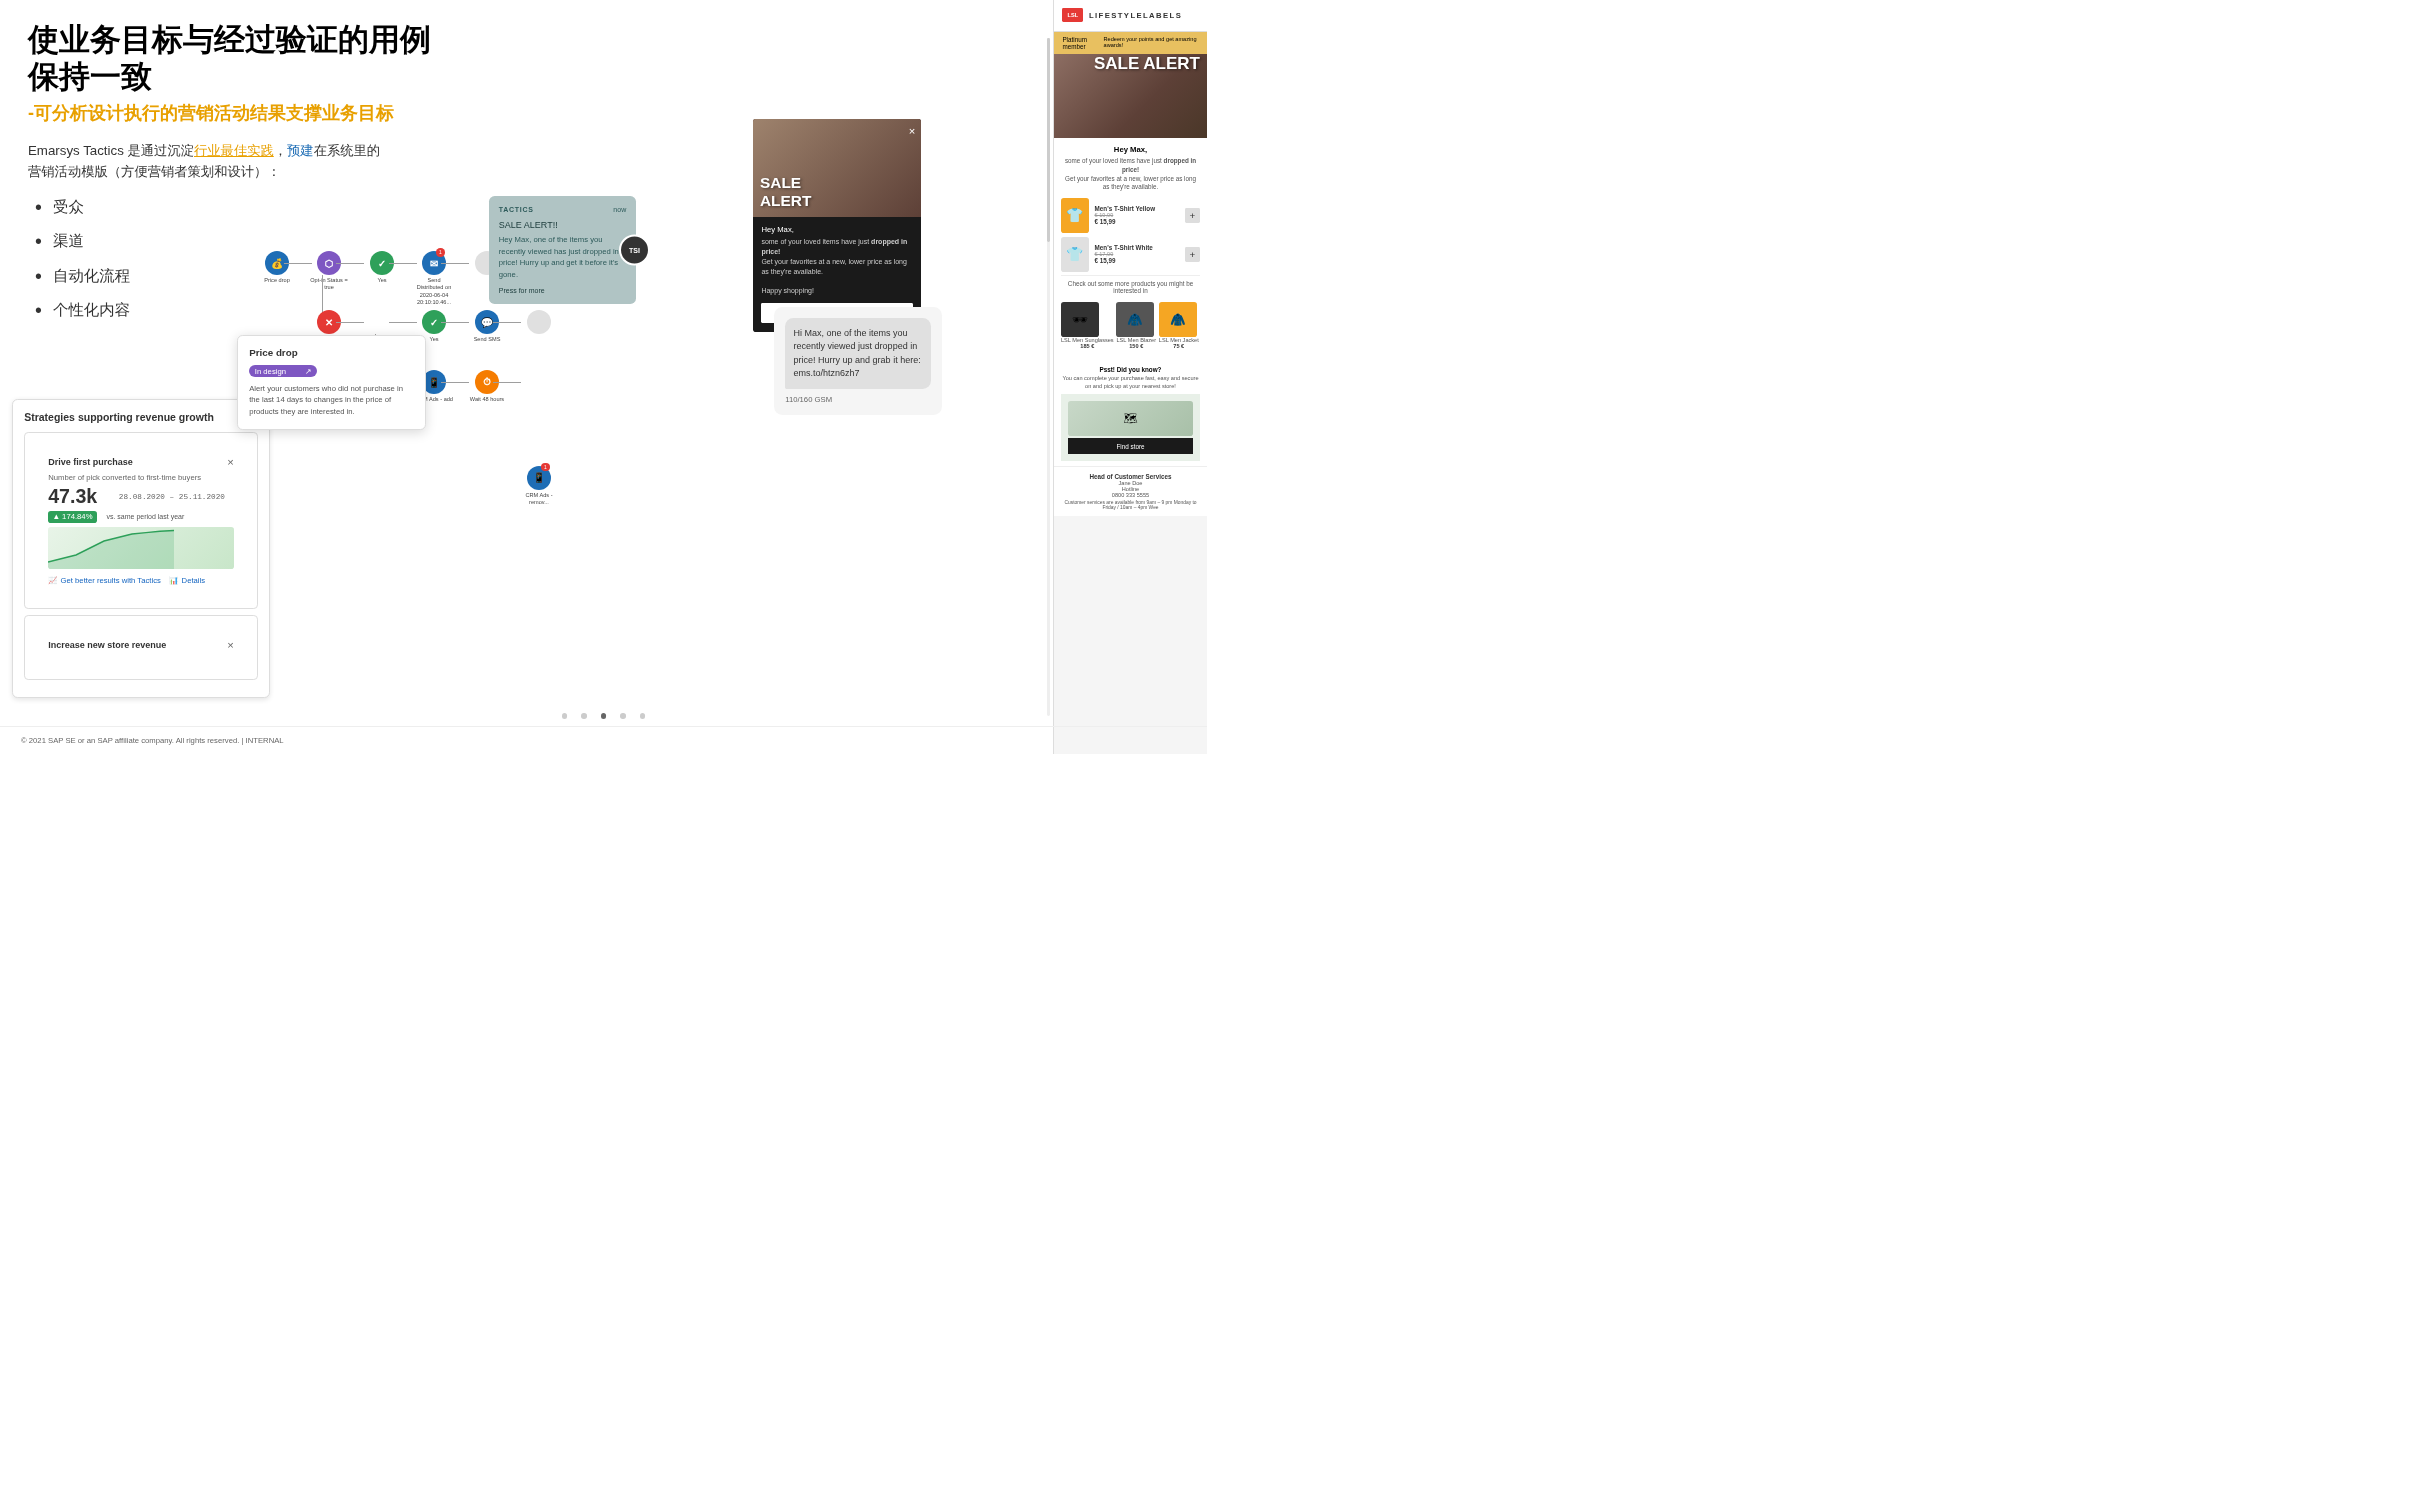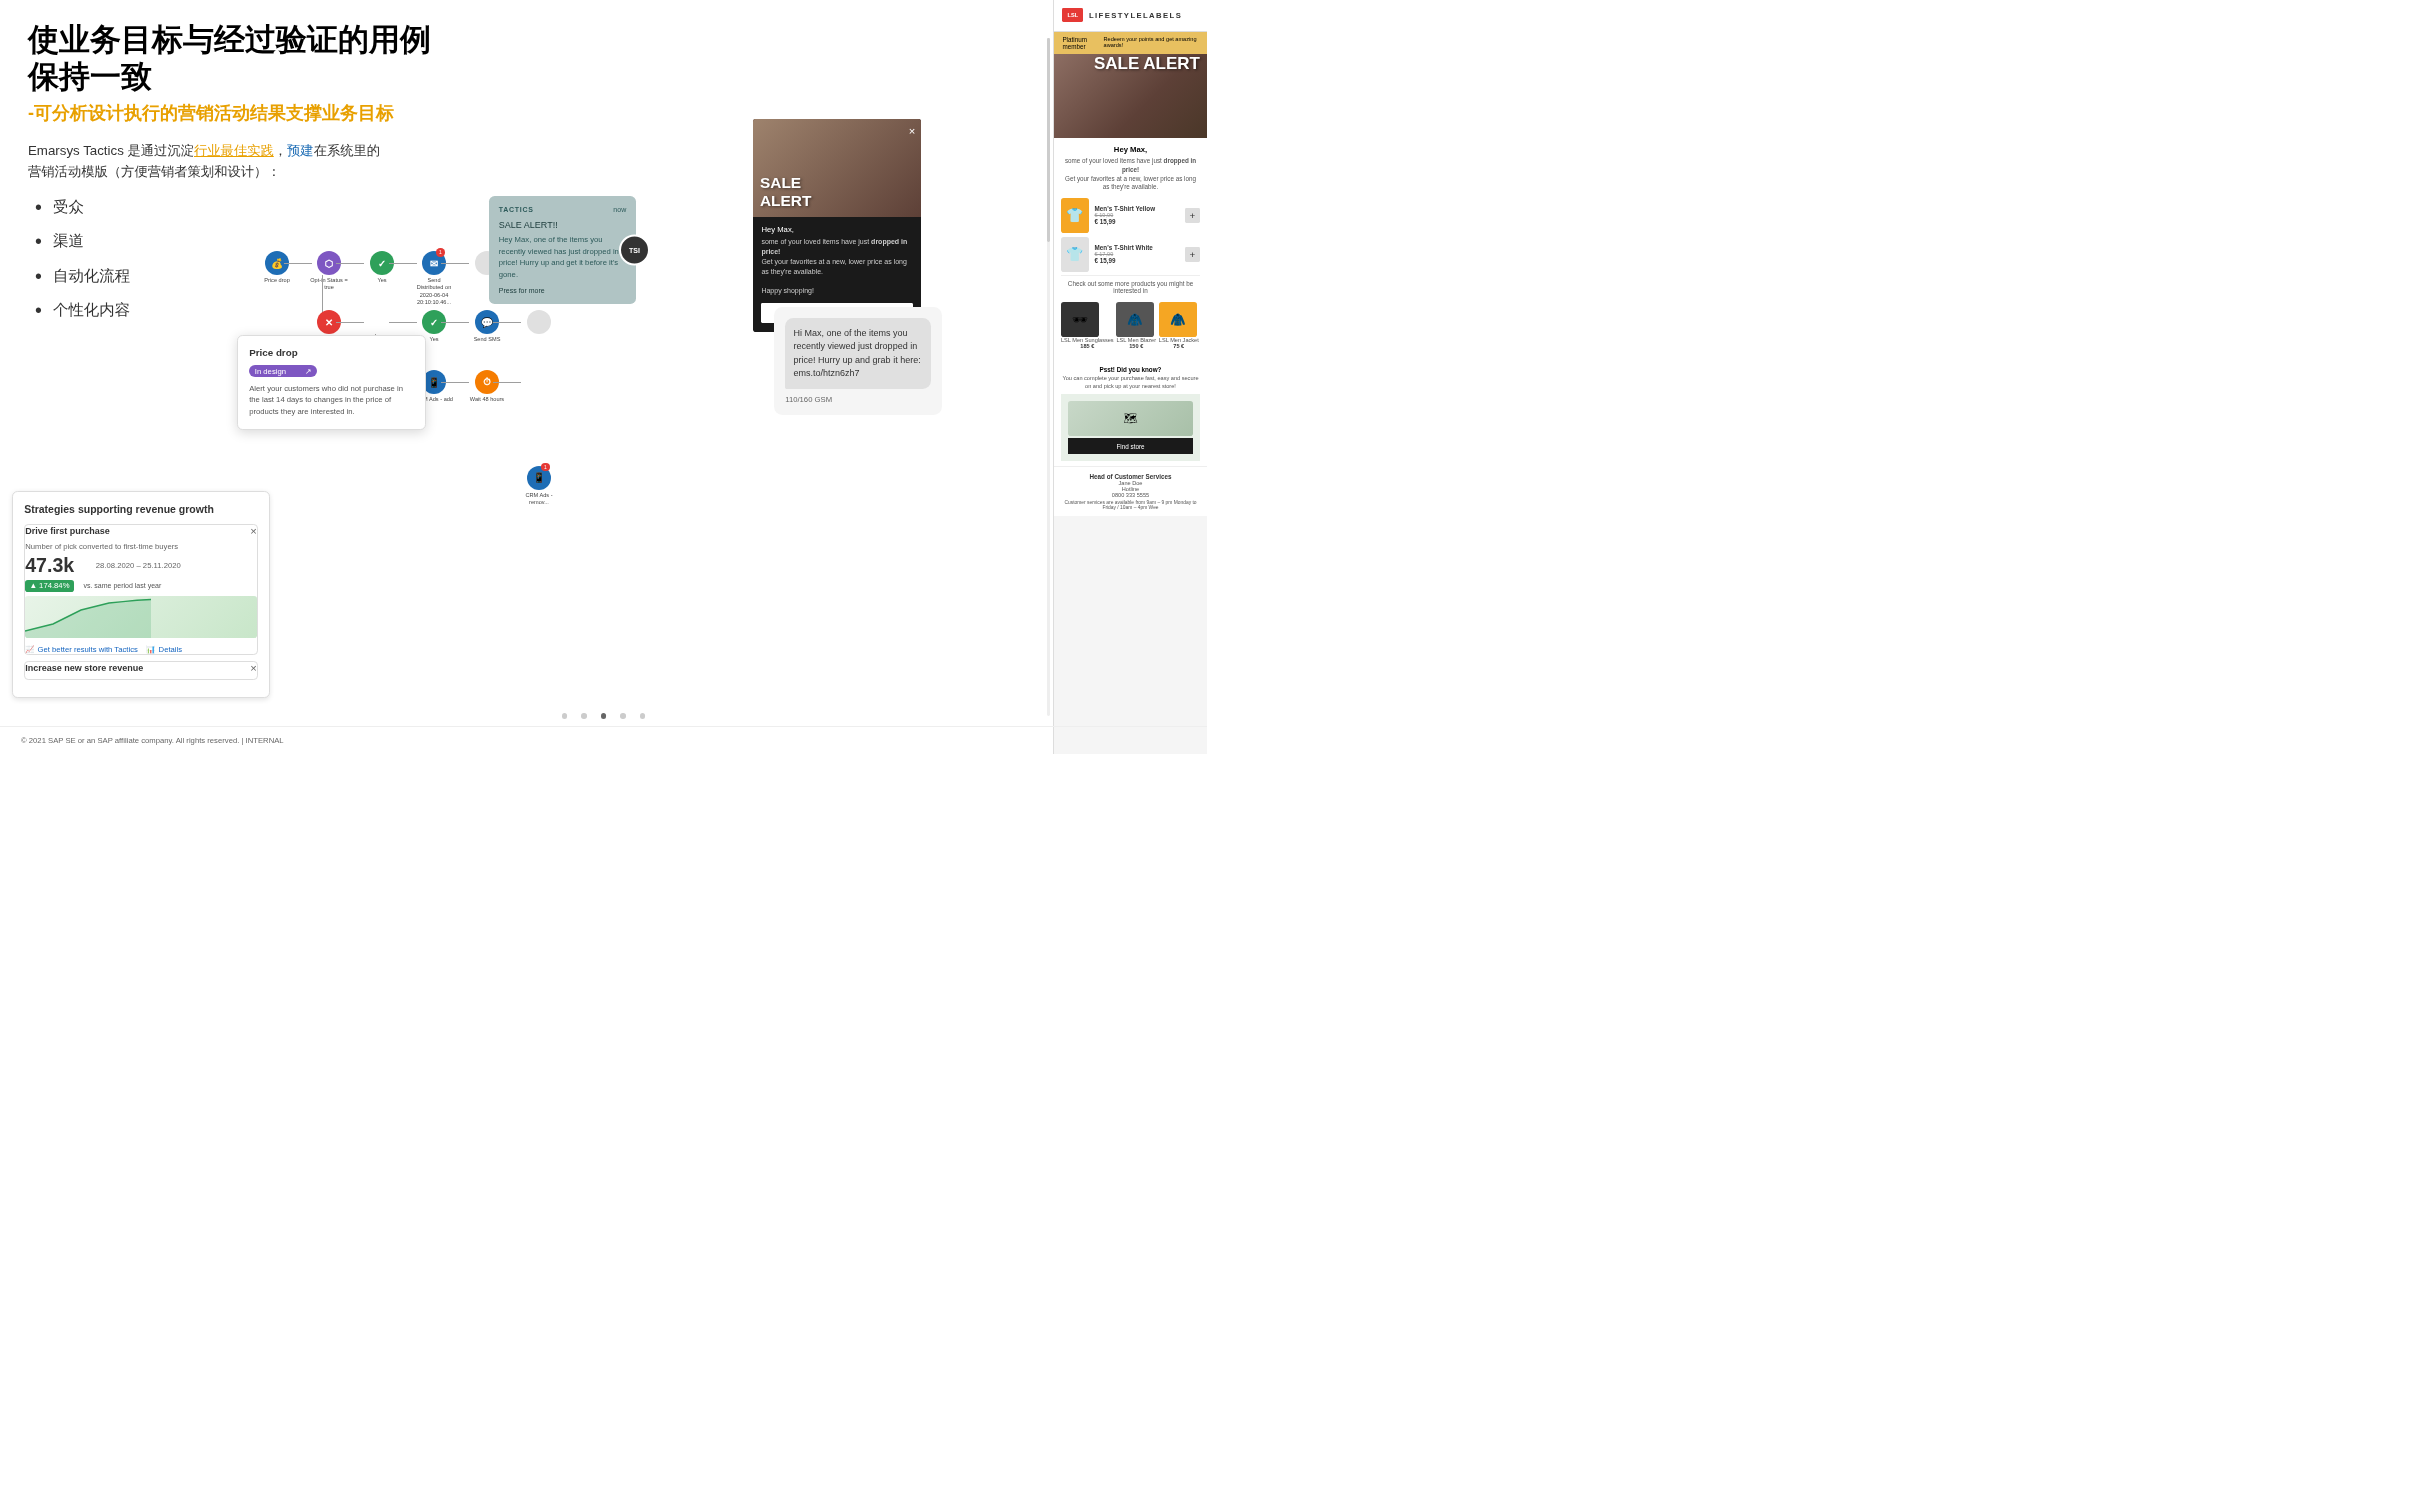--- a/index.html
+++ b/index.html
@@ -100,21 +100,21 @@
     .strategy-card-title {
       font-size: 10.5px;
       font-weight: 600;
       color: #333;
       margin-bottom: 8.4px;
     }
 
     .strategy-item {
       border: 0.7px solid #ddd;
       border-radius: 4.2px;
-      padding: 0;
+      padding: 23px;
       margin-bottom: 5.6px;
       position: relative;
     }
 
     .strategy-item-header {
       display: flex;
       justify-content: space-between;
       align-items: center;
       margin-bottom: 5.6px;
     }
@@ -140,20 +140,21 @@
     .metric-value {
       font-size: 19.6px;
       font-weight: 700;
       color: #333;
     }
 
     .metric-date {
       font-size: 7.7px;
       color: #666;
       margin-left: 5.6px;
+      font-family: Liberation Mono, monospace;
     }
 
     .metric-change {
       display: inline-flex;
       align-items: center;
       background: #2ea05a;
       color: #fff;
       font-size: 7.7px;
       padding: 1.4px 4.2px;
       border-radius: 2.8px;

